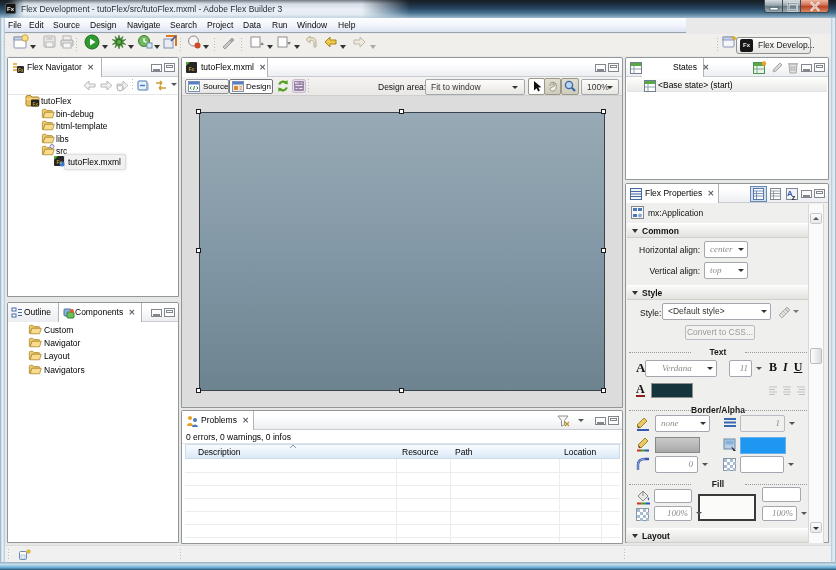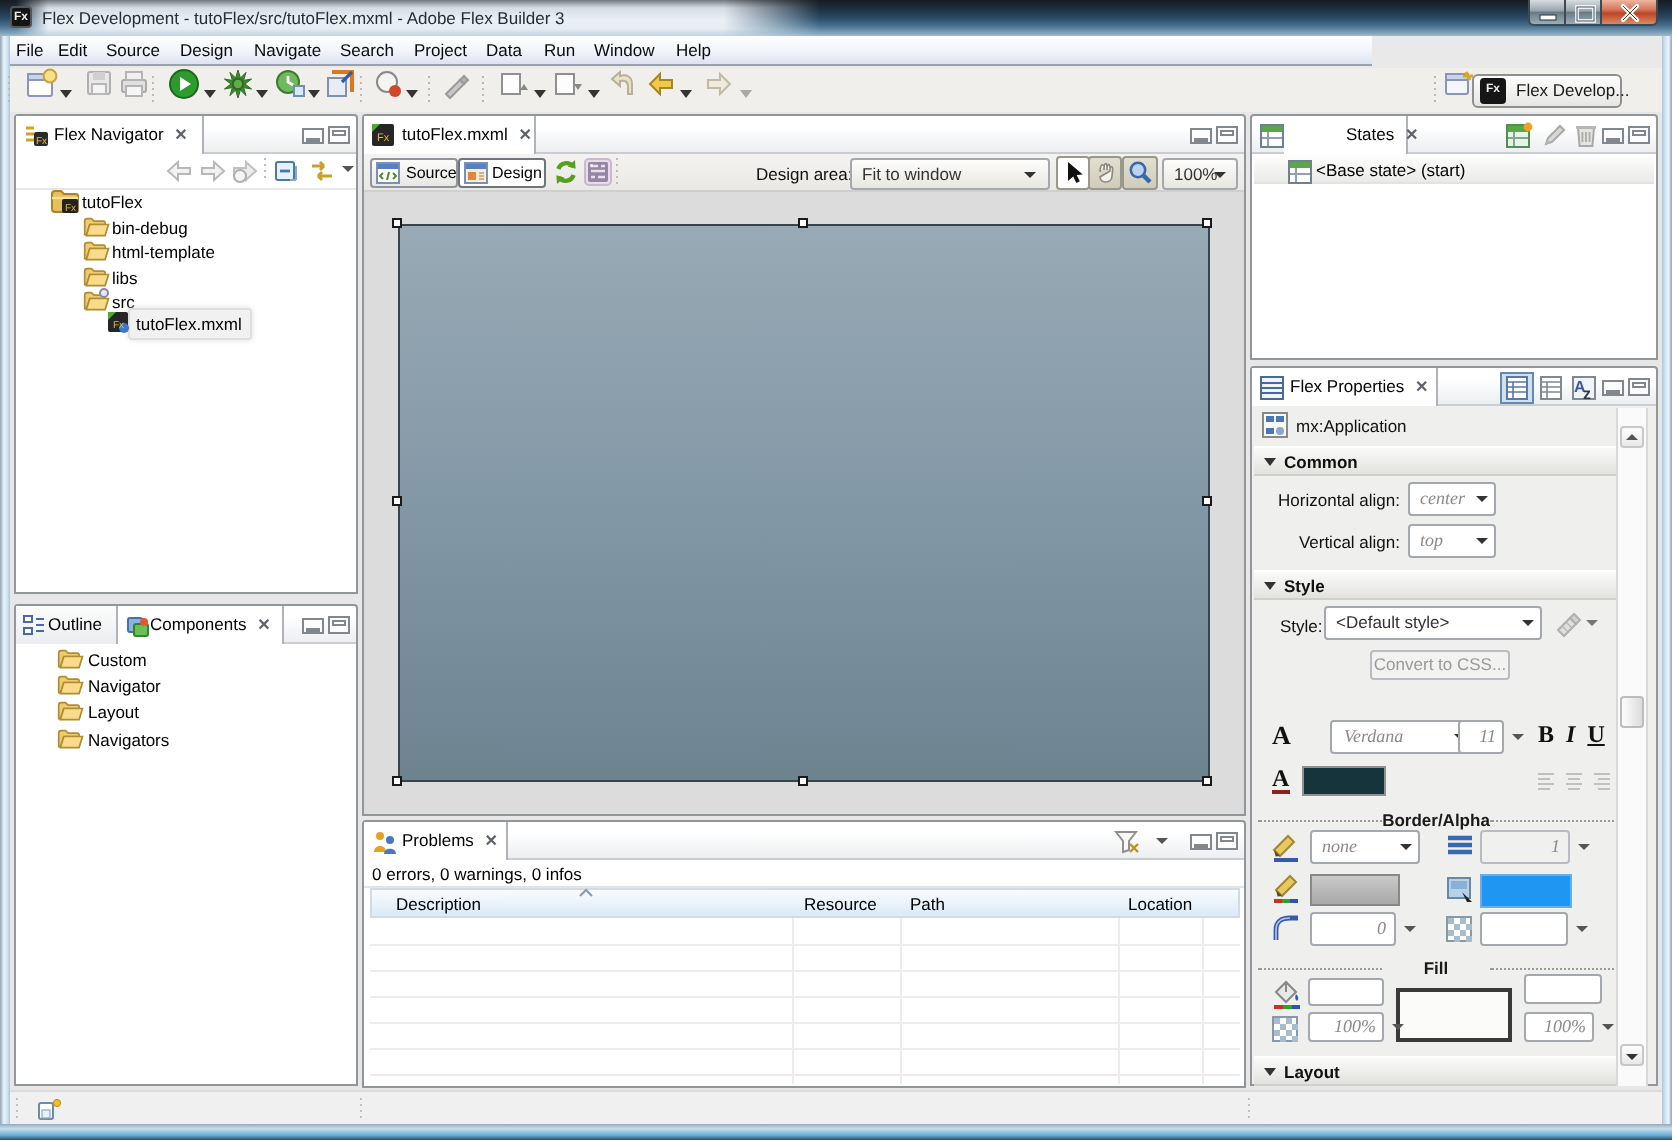--- a/index.html
+++ b/index.html
@@ -546,22 +546,23 @@
     <div class="sechdr" style="top:81px"><span class="tri"></span>Style</div>
     <div class="plabel" style="top:104px;left:13px">Style:</div>
     <div class="combo" style="left:35px;top:99px;width:109px;height:17px;line-height:15px;padding-left:5px">&lt;Default style&gt;<span class="car"></span></div>
     <svg class="abs" style="left:150px;top:101px" width="14" height="13">
         <path d="M2 10 L8 4 L11 7 L5 13 Z" fill="#e0e0de" stroke="#b0b0ae"></path>
         <path d="M8 4 L10 2 L13 5 L11 7 Z" fill="#d0d0ce" stroke="#b0b0ae"></path>
         <path d="M4 8 l3 3 M6 6 l3 3" stroke="#b8b8b6" stroke-width="0.7"></path>
       </svg>
     <div class="sar" style="left:166px;top:106px;border-top-color:#777"></div>
     <div class="combo" style="left:58px;top:121px;width:70px;height:15px;line-height:13px;text-align:center;color:#9a9a9a;background:#f2f2f0;border-color:#b8bcc2">Convert to CSS...</div>
+    <div class="divider" style="top:142px">Text</div>
     <div class="plabel" style="left:9px;top:156px;font-family:'Liberation Serif',serif;font-weight:bold;font-size:13px">A</div>
-    <div class="combo" style="left:38px;top:156px;width:72px;height:17px;line-height:15px;padding-left:6px"><span class="ital">Verdana</span><span class="car"></span></div>
+    <div class="combo" style="left:18px;top:156px;width:72px;height:17px;line-height:15px;padding-left:16px"><span class="ital">Verdana</span><span class="car"></span></div>
     <div class="combo" style="left:102px;top:156px;width:23px;height:17px;line-height:15px;text-align:right;padding-right:3px"><span class="ital">11</span></div>
     <div class="sar" style="left:129px;top:163px;border-top-color:#555"></div>
     <div class="plabel" style="left:142px;top:156px;font-family:'Liberation Serif',serif;font-weight:bold;font-size:12px">B&nbsp; <i>I</i>&nbsp; <u>U</u></div>
     <div class="plabel" style="left:9px;top:180px;font-family:'Liberation Serif',serif;font-weight:bold;font-size:12px;border-bottom:2px solid #902020;line-height:11px">A</div>
     <div class="abs" style="left:24px;top:179px;width:42px;height:15px;background:#16343c;border:1px solid #909090"></div>
     <svg class="abs" style="left:142px;top:182px" width="40" height="10">
         <g stroke="#c0c0be" stroke-width="1.1">
           <path d="M0 1 h8 M0 3.5 h6 M0 6 h8 M0 8.5 h6"></path>
           <path d="M14 1 h8 M15 3.5 h6 M14 6 h8 M15 8.5 h6"></path>
           <path d="M28 1 h8 M30 3.5 h6 M28 6 h8 M30 8.5 h6"></path>

